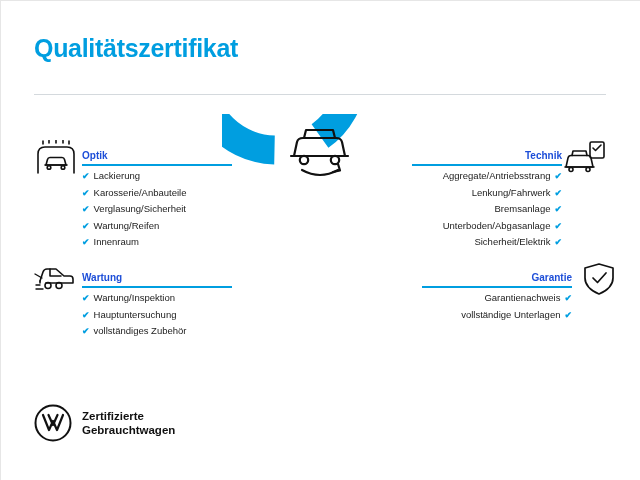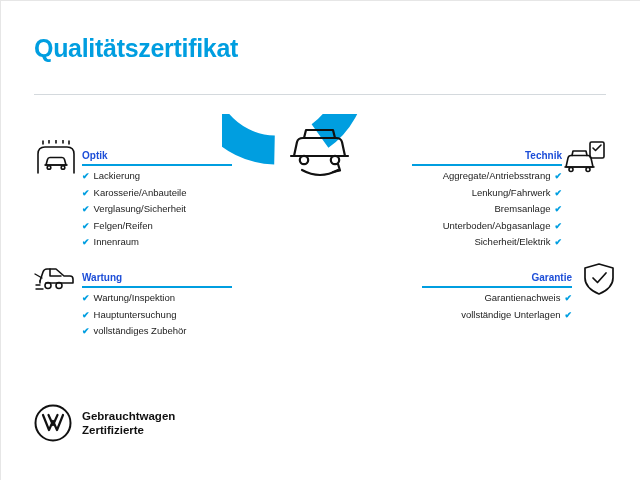--- a/index.html
+++ b/index.html
@@ -173,21 +173,21 @@
       </svg>
     </div>
     <div class="sec-head">
       <div class="sec-title">Optik</div>
       <div class="sec-rule"></div>
     </div>
     <div class="items">
       <div class="item"><span class="chk">✔</span><span>Lackierung</span></div>
       <div class="item"><span class="chk">✔</span><span>Karosserie/Anbauteile</span></div>
       <div class="item"><span class="chk">✔</span><span>Verglasung/Sicherheit</span></div>
-      <div class="item"><span class="chk">✔</span><span>Felgen/Reifen</span></div>
+      <div class="item"><span class="chk">✔</span><span>Wartung/Reifen</span></div>
       <div class="item"><span class="chk">✔</span><span>Innenraum</span></div>
     </div>
   </div>
 
   <div class="section left" id="sec-wartung">
     <div class="sec-icon">
       <svg width="44" height="30" viewBox="0 0 44 30">
         <g fill="none" stroke="#111" stroke-width="1.6" stroke-linecap="round" stroke-linejoin="round">
           <path d="M6 19 L9 10 Q10 7 13 7 L22 7 L30 14 L36 14 Q39 14 39 17 L39 21 L12 21"></path>
           <path d="M6 19 L6 21"></path>
@@ -287,18 +287,18 @@
     <div id="vw-logo">
       <svg width="38" height="38" viewBox="0 0 38 38">
         <circle cx="19" cy="19" r="17.5" fill="none" stroke="#111" stroke-width="2"></circle>
         <g fill="none" stroke="#111" stroke-width="2.2" stroke-linejoin="round" stroke-linecap="round">
           <path d="M9 11 L15 26 L19 17 L23 26 L29 11"></path>
           <path d="M14.5 11 L19 21 L23.5 11"></path>
         </g>
       </svg>
     </div>
     <div id="footer-text">
+      <div>Zertifizierte</div>
       <div>Gebrauchtwagen</div>
-      <div>Zertifizierte</div>
     </div>
   </div>
 
 </div>
 
 </body></html>

